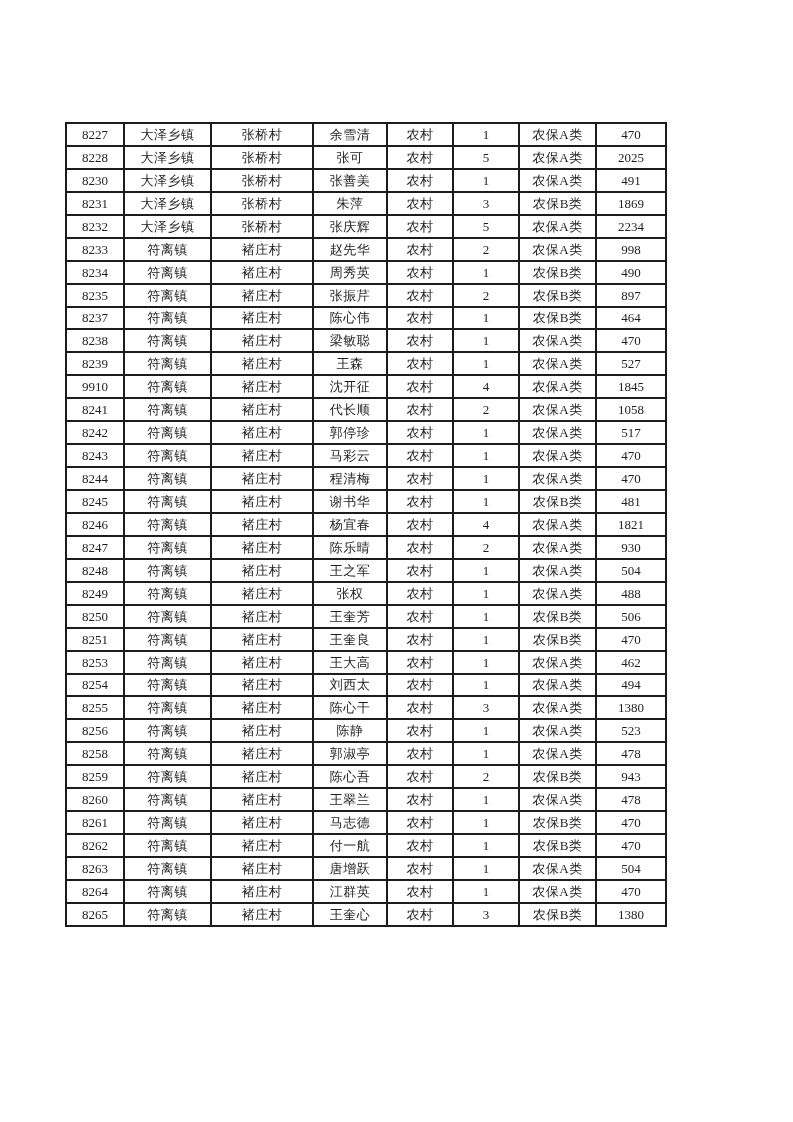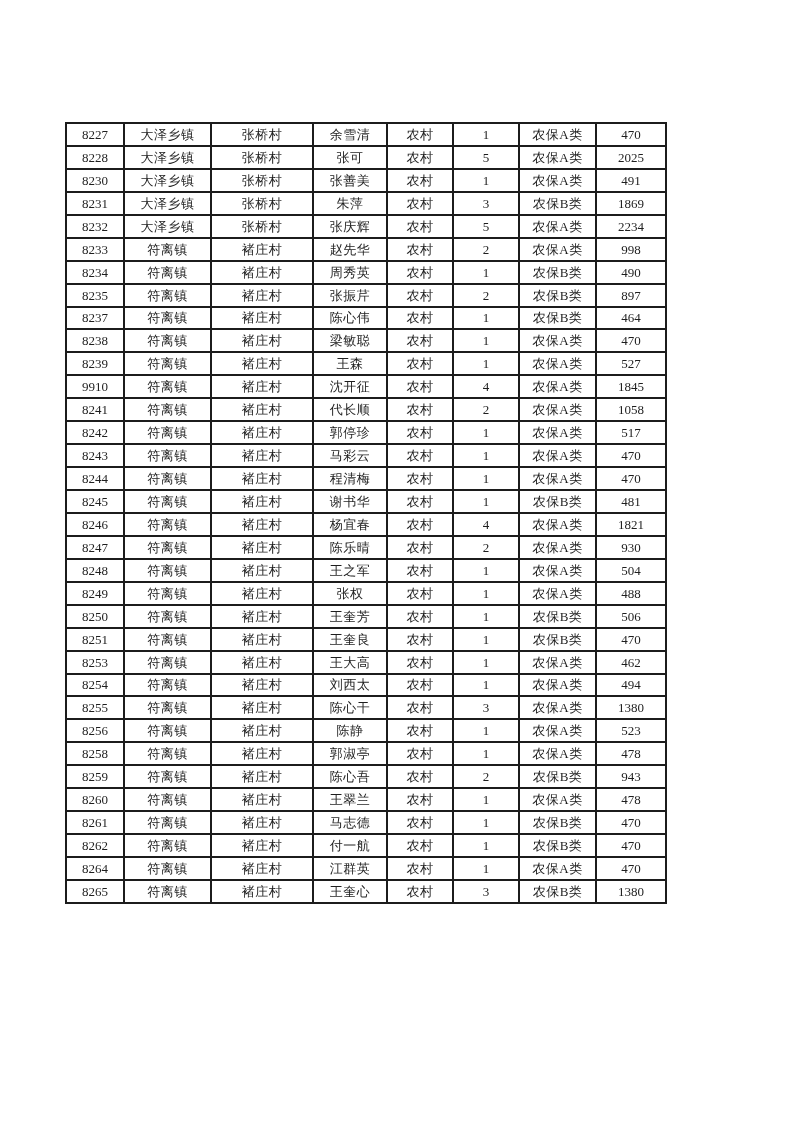--- a/index.html
+++ b/index.html
@@ -375,20 +375,30 @@
           <td class="num">8262</td>
           <td>符离镇</td>
           <td>褚庄村</td>
           <td>付一航</td>
           <td>农村</td>
           <td class="num">1</td>
           <td>农保B类</td>
           <td class="num">470</td>
         </tr>
         <tr>
+          <td class="num">8263</td>
+          <td>符离镇</td>
+          <td>褚庄村</td>
+          <td>唐增跃</td>
+          <td>农村</td>
+          <td class="num">1</td>
+          <td>农保A类</td>
+          <td class="num">504</td>
+        </tr>
+        <tr>
           <td class="num">8264</td>
           <td>符离镇</td>
           <td>褚庄村</td>
           <td>江群英</td>
           <td>农村</td>
           <td class="num">1</td>
           <td>农保A类</td>
           <td class="num">470</td>
         </tr>
         <tr>

